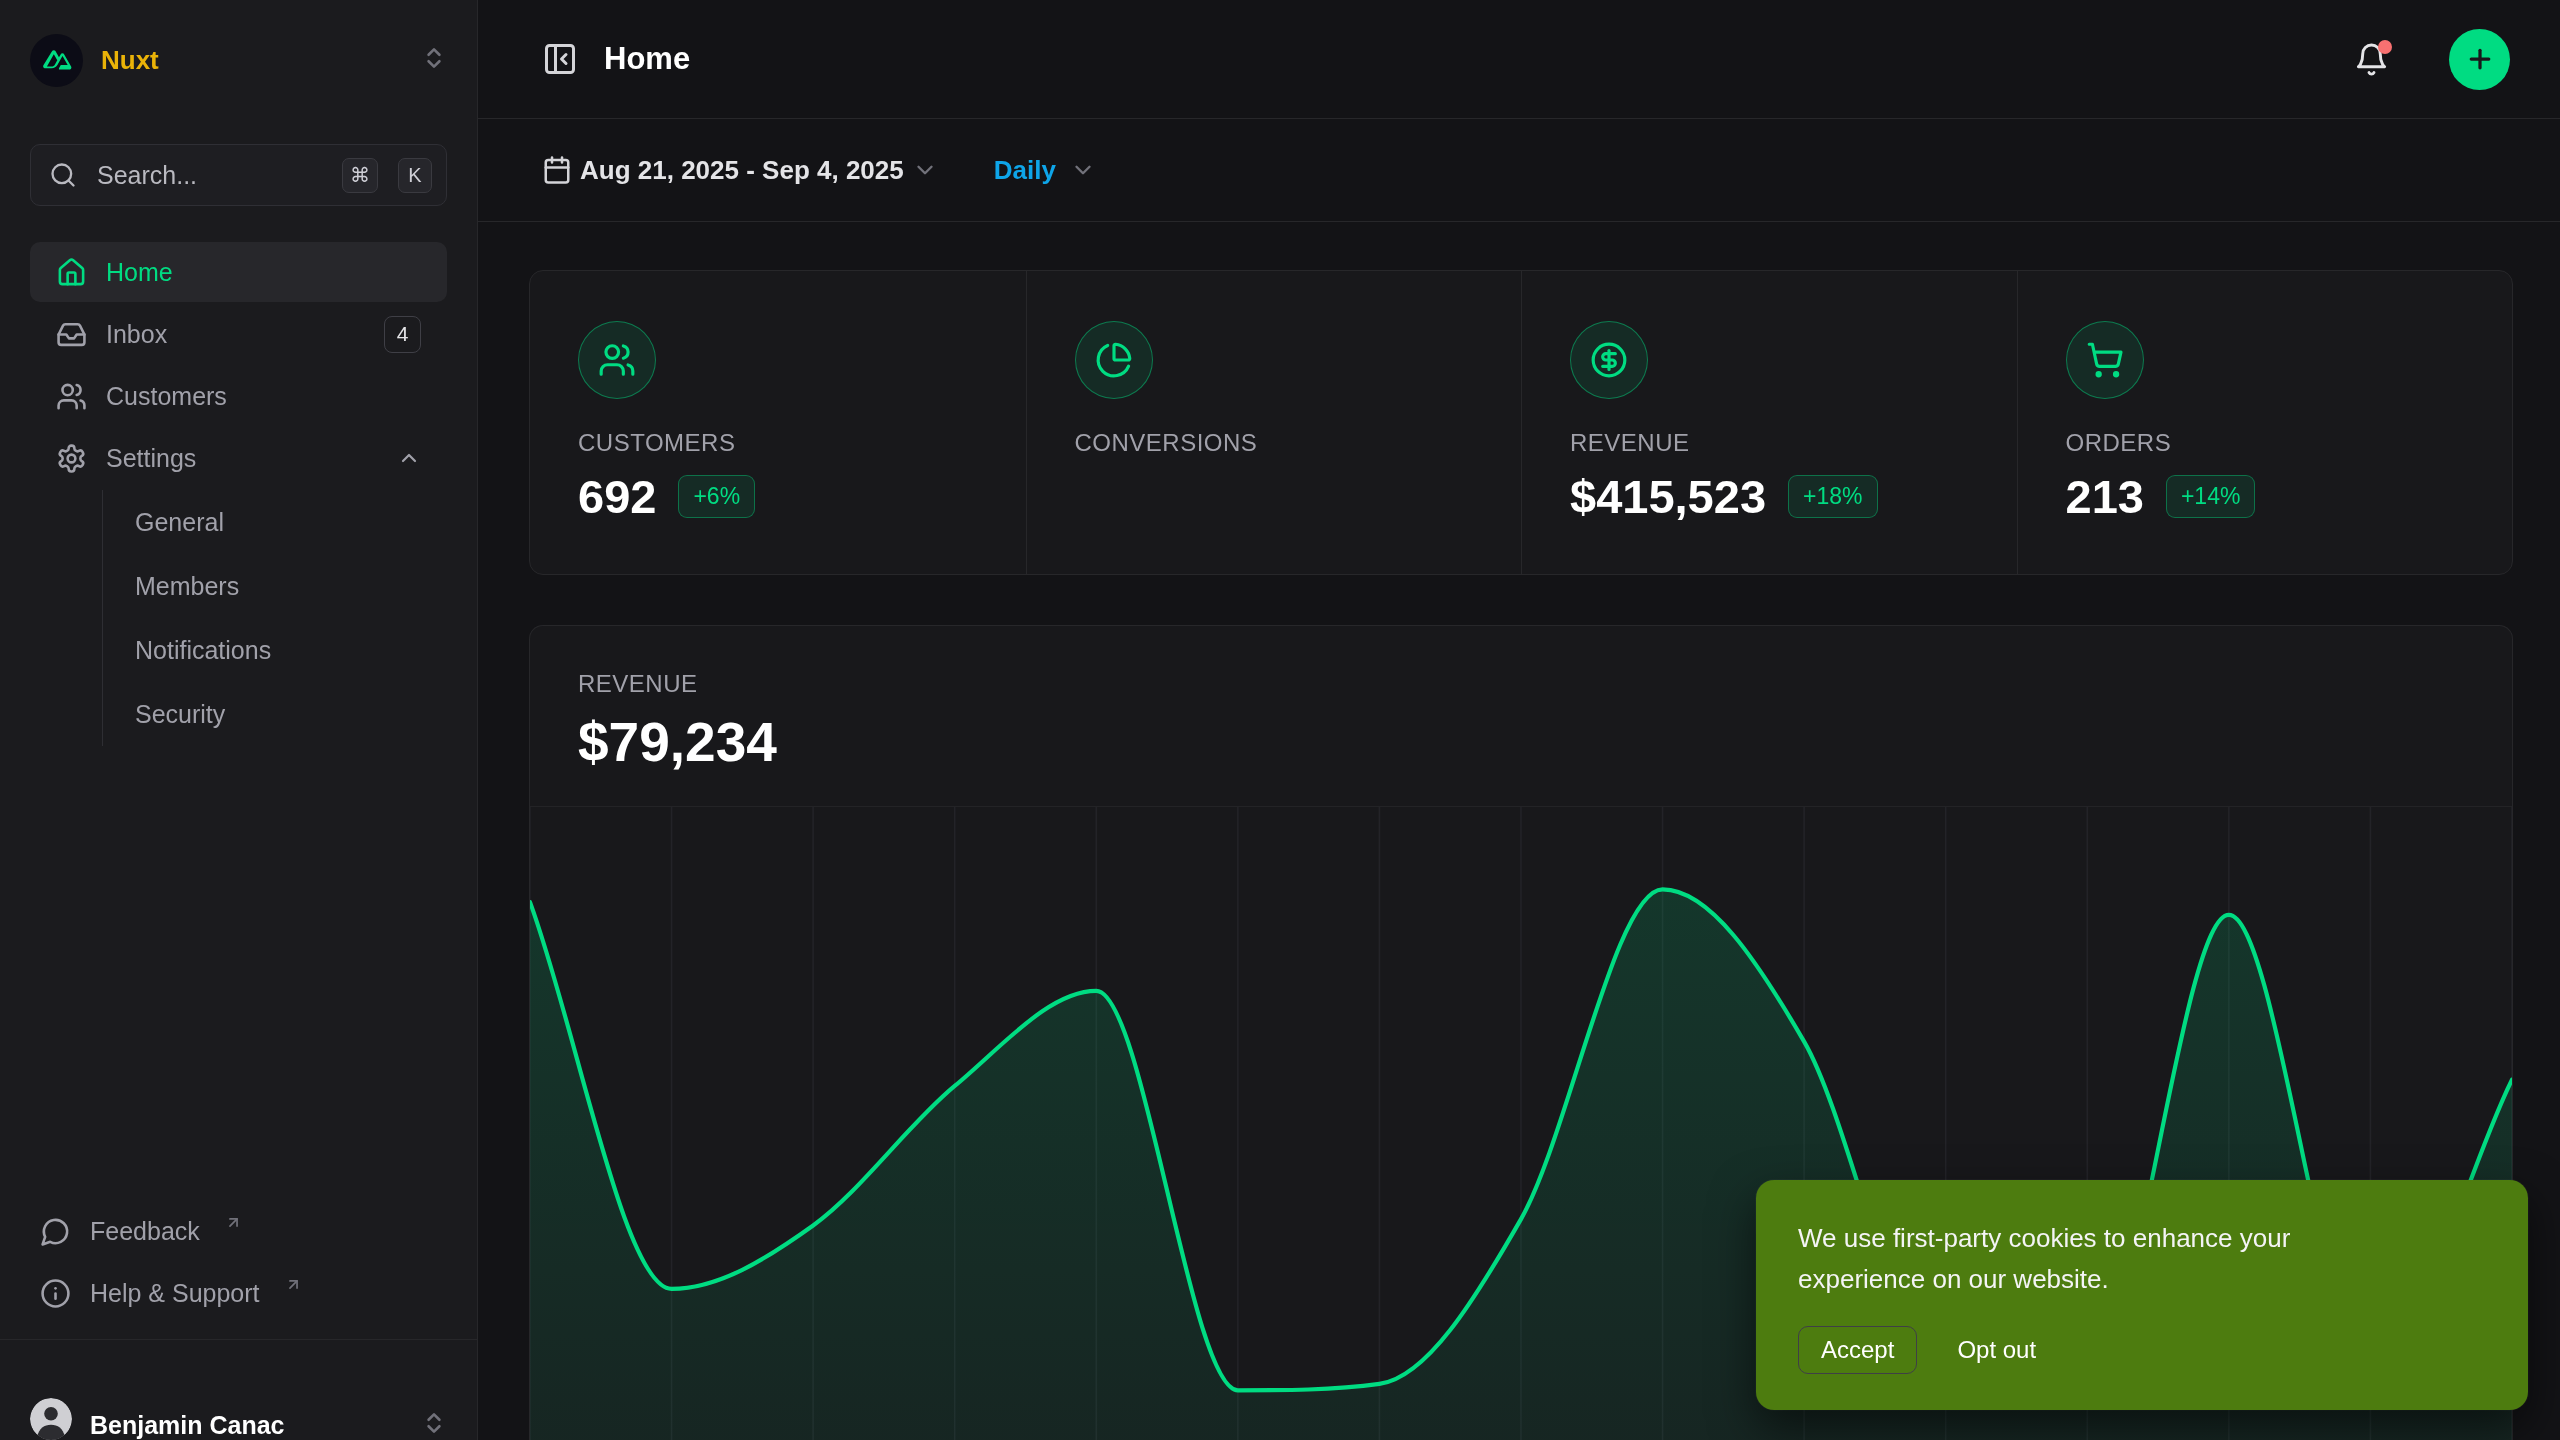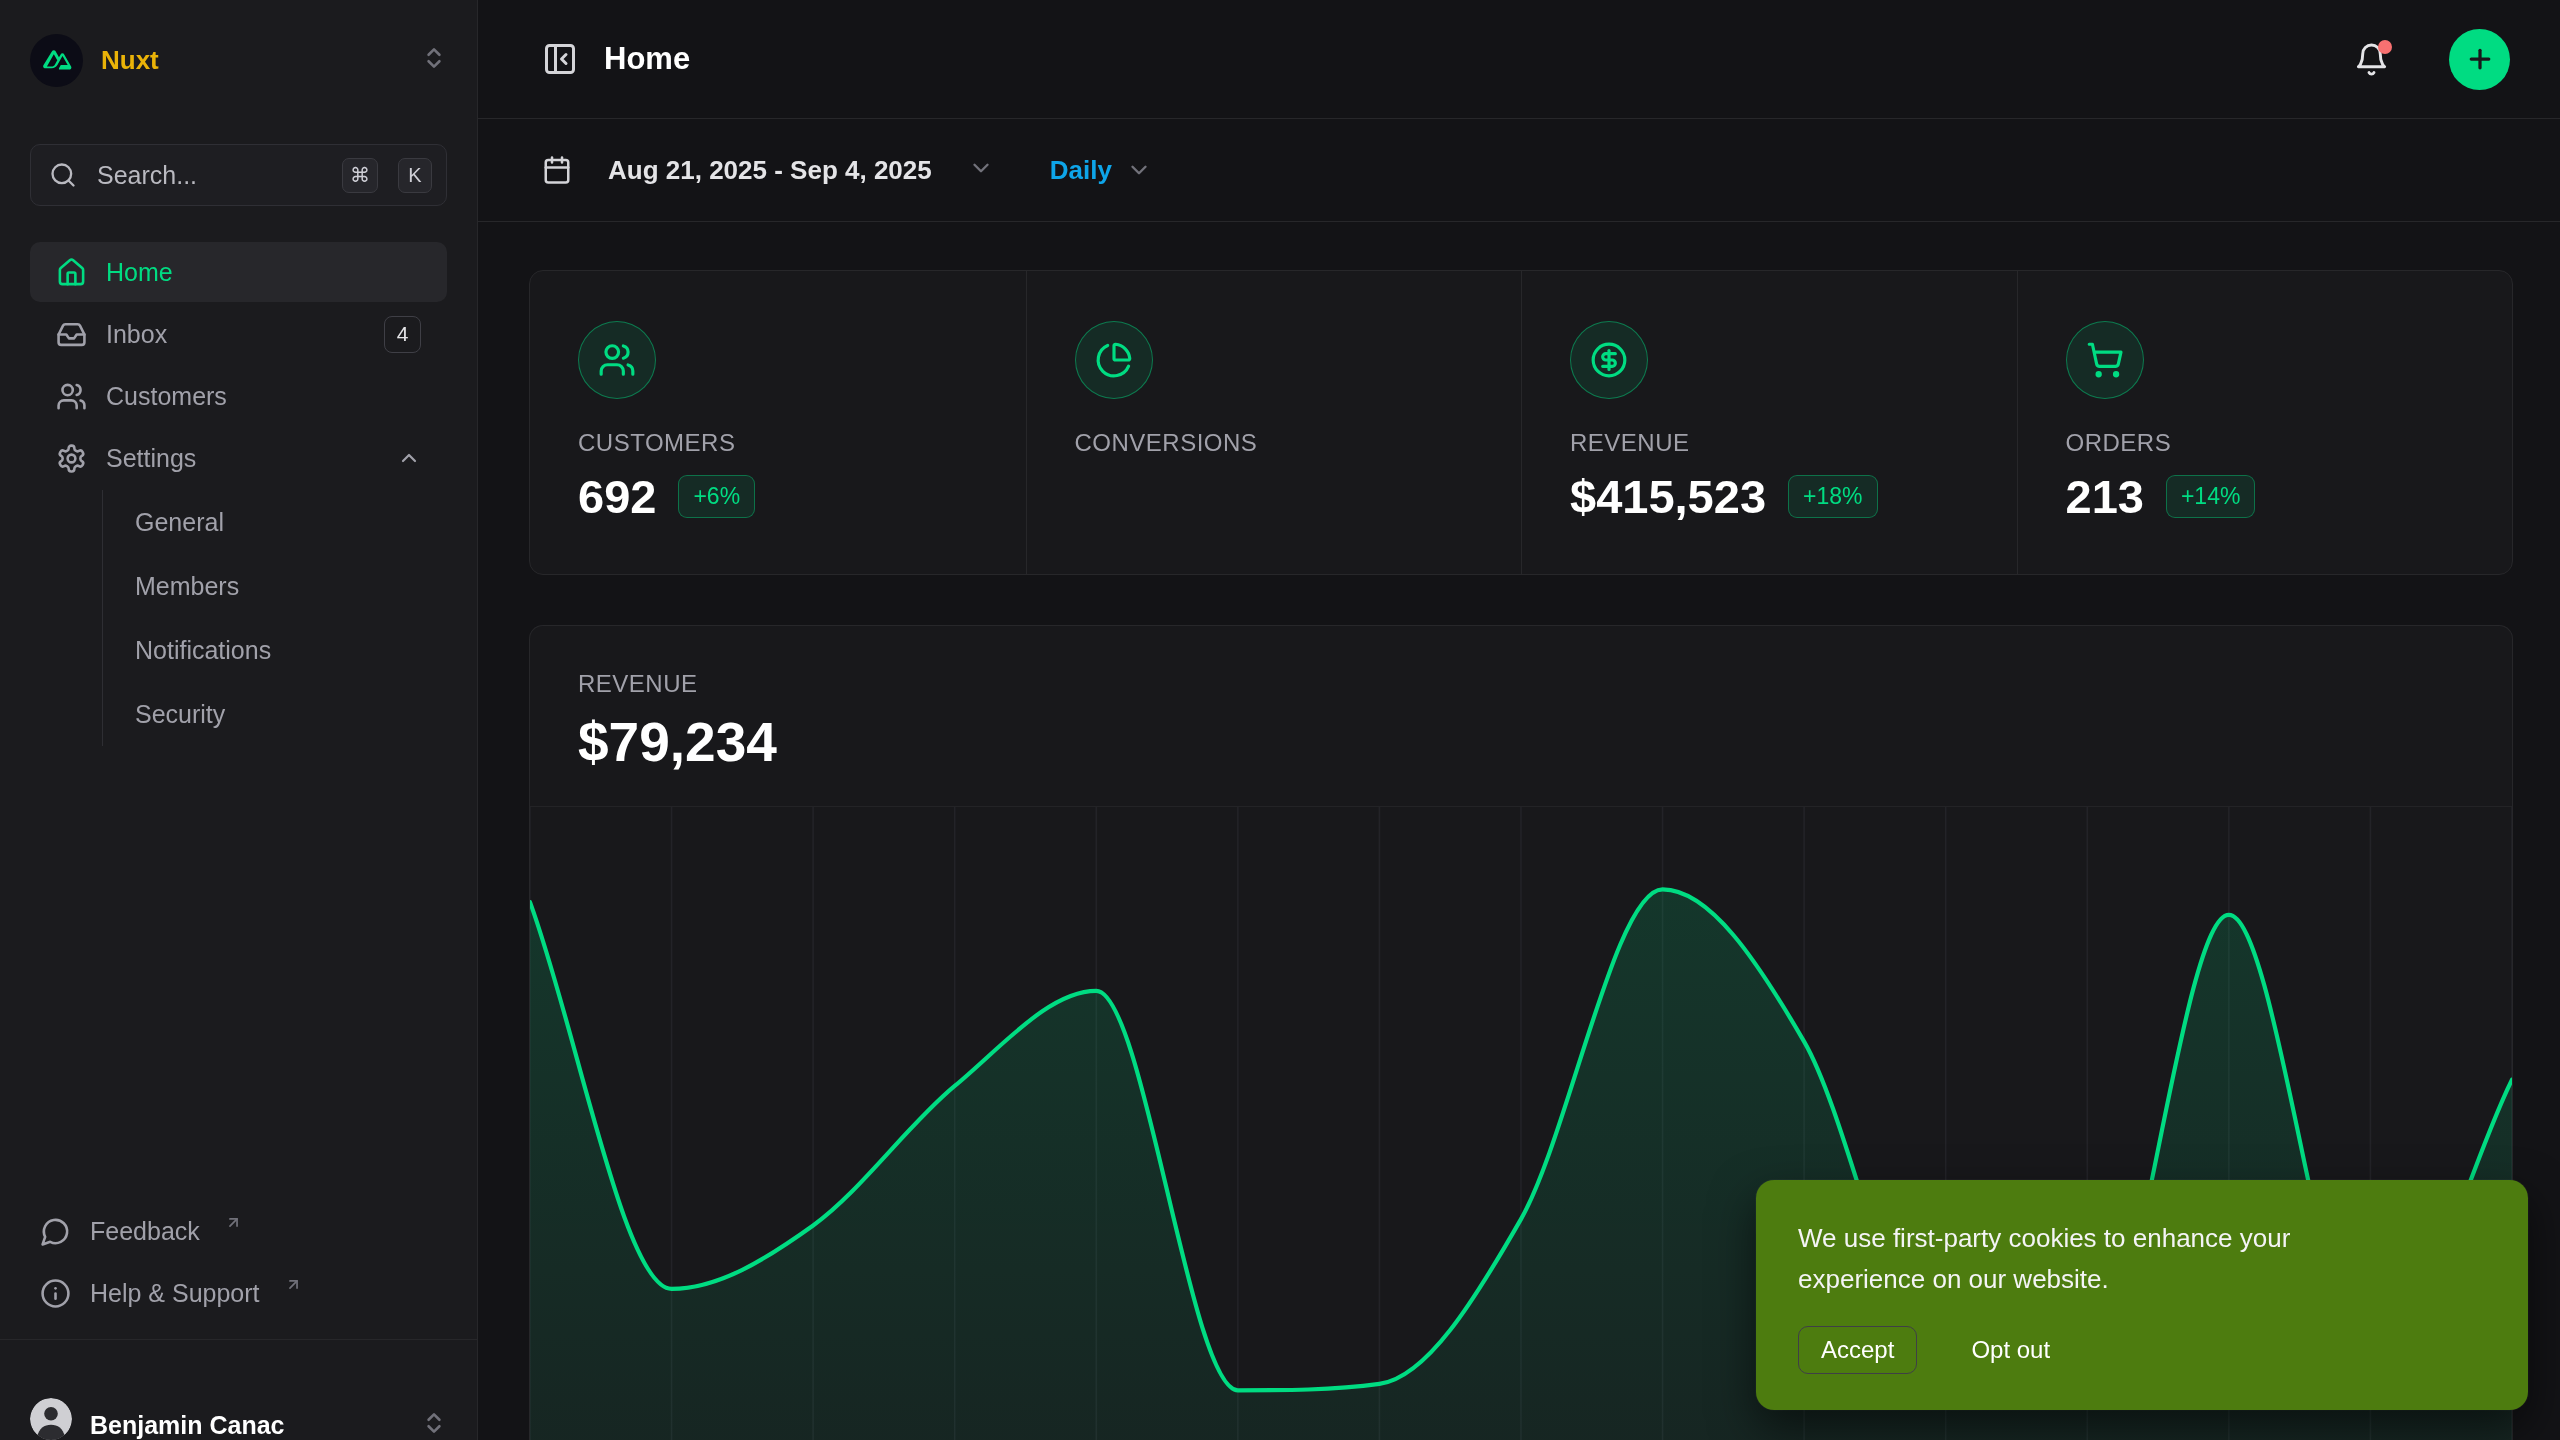--- a/index.html
+++ b/index.html
@@ -49,21 +49,21 @@
   
   .main{ flex:1; display:flex; flex-direction:column; background:var(--bg); position:relative; }
   .topbar{ height:119px; border-bottom:1.5px solid var(--border); display:flex; align-items:center; padding:0 50px 0 64px; gap:26px; }
   .collapse-btn{ color:#d4d4d8; display:flex; cursor:pointer; }
   .page-title{ font-size:31px; font-weight:700; color:#fff; flex:1; }
   .bell-wrap{ position:relative; color:#e4e4e7; cursor:pointer; margin-right:34px; display:flex; }
   .bell-dot{ position:absolute; top:-2px; right:-3px; width:14px; height:14px; border-radius:50%; background:var(--dot); }
   .plus-btn{ width:61px; height:61px; border-radius:50%; background:var(--accent); border:none; display:flex;
     align-items:center; justify-content:center; color:#18181b; cursor:pointer; }
   .toolbar{ height:103px; border-bottom:1.5px solid var(--border); display:flex; align-items:center; padding:0 64px; gap:14px; }
-  .range-btn{ display:flex; align-items:flex-start; gap:36px; color:#e4e4e7; cursor:pointer; }
+  .range-btn{ display:flex; align-items:center; gap:8px; color:#e4e4e7; cursor:pointer; }
   .range-btn .cal{ color:#d4d4d8; display:flex; }
   .range-text{ font-size:26px; font-weight:600; }
   .chev{ color:var(--dim); display:flex; }
   .period-btn{ display:flex; align-items:center; gap:14px; margin-left:42px; cursor:pointer; }
   .period-text{ font-size:26px; font-weight:600; color:#0ea5e9; }
 
   .content{ flex:1; padding:48px 47px 0 51px; overflow:hidden; }
 
   
   .stats{ display:grid; grid-template-columns:repeat(4,1fr); background:var(--card);
@@ -85,21 +85,21 @@
   .chart-head{ padding:44px 48px 0 48px; height:180px; }
   .chart-label{ font-size:24px; letter-spacing:.5px; color:var(--muted); }
   .chart-value{ margin-top:12px; font-size:55px; font-weight:700; color:#fff; }
   .plot{ width:100%; height:635px; border-top:1.5px solid rgba(255,255,255,.05); }
   .plot svg{ display:block; width:100%; height:100%; }
 
   
   .cookie{ position:fixed; right:32px; bottom:30px; width:772px; background:#4d7c0f; border-radius:18px;
     box-shadow:0 18px 45px rgba(0,0,0,.55), 0 0 0 1px rgba(255,255,255,.03); padding:38px 42px 36px 42px; z-index:20; }
   .cookie p{ font-size:26px; line-height:41px; color:#f4f4f5; max-width:620px; }
-  .cookie-actions{ margin-top:26px; display:flex; gap:54px; }
+  .cookie-actions{ margin-top:26px; display:flex; gap:40px; }
   .btn-accept{ background:transparent; border:1.5px solid #3f3f46; border-radius:10px; color:#fff;
     font-size:24px; padding:9px 22px; cursor:pointer; font-family:inherit; }
   .btn-optout{ background:none; border:none; color:#fff; font-size:24px; cursor:pointer; font-family:inherit; padding:9px 0; }
 </style>
 </head>
 <body>
 
 <div class="app">
 
   <aside class="sidebar">

